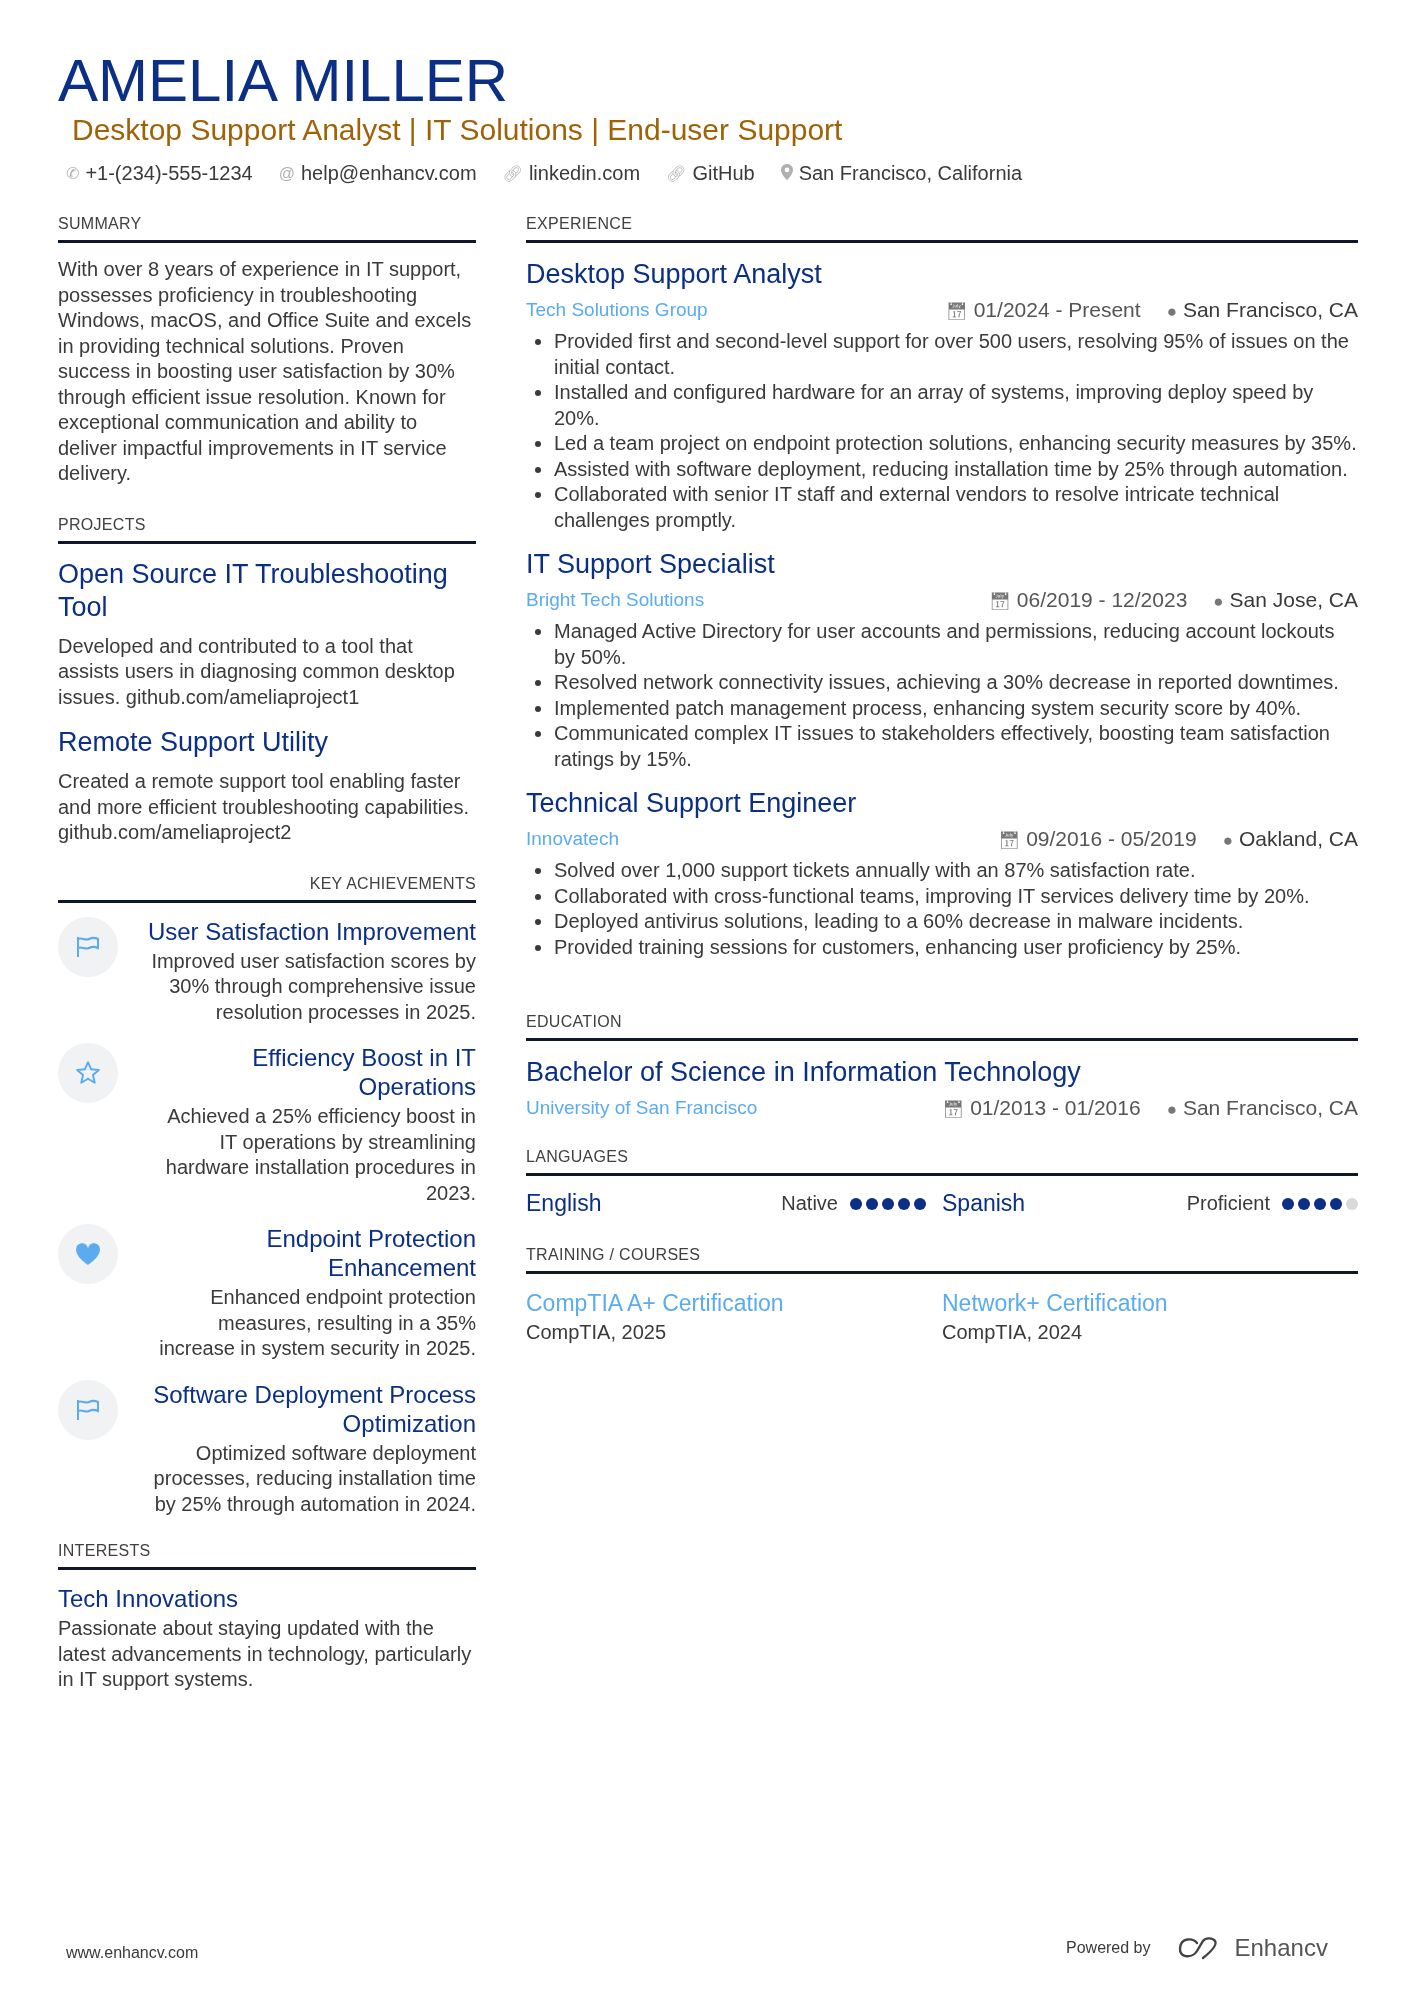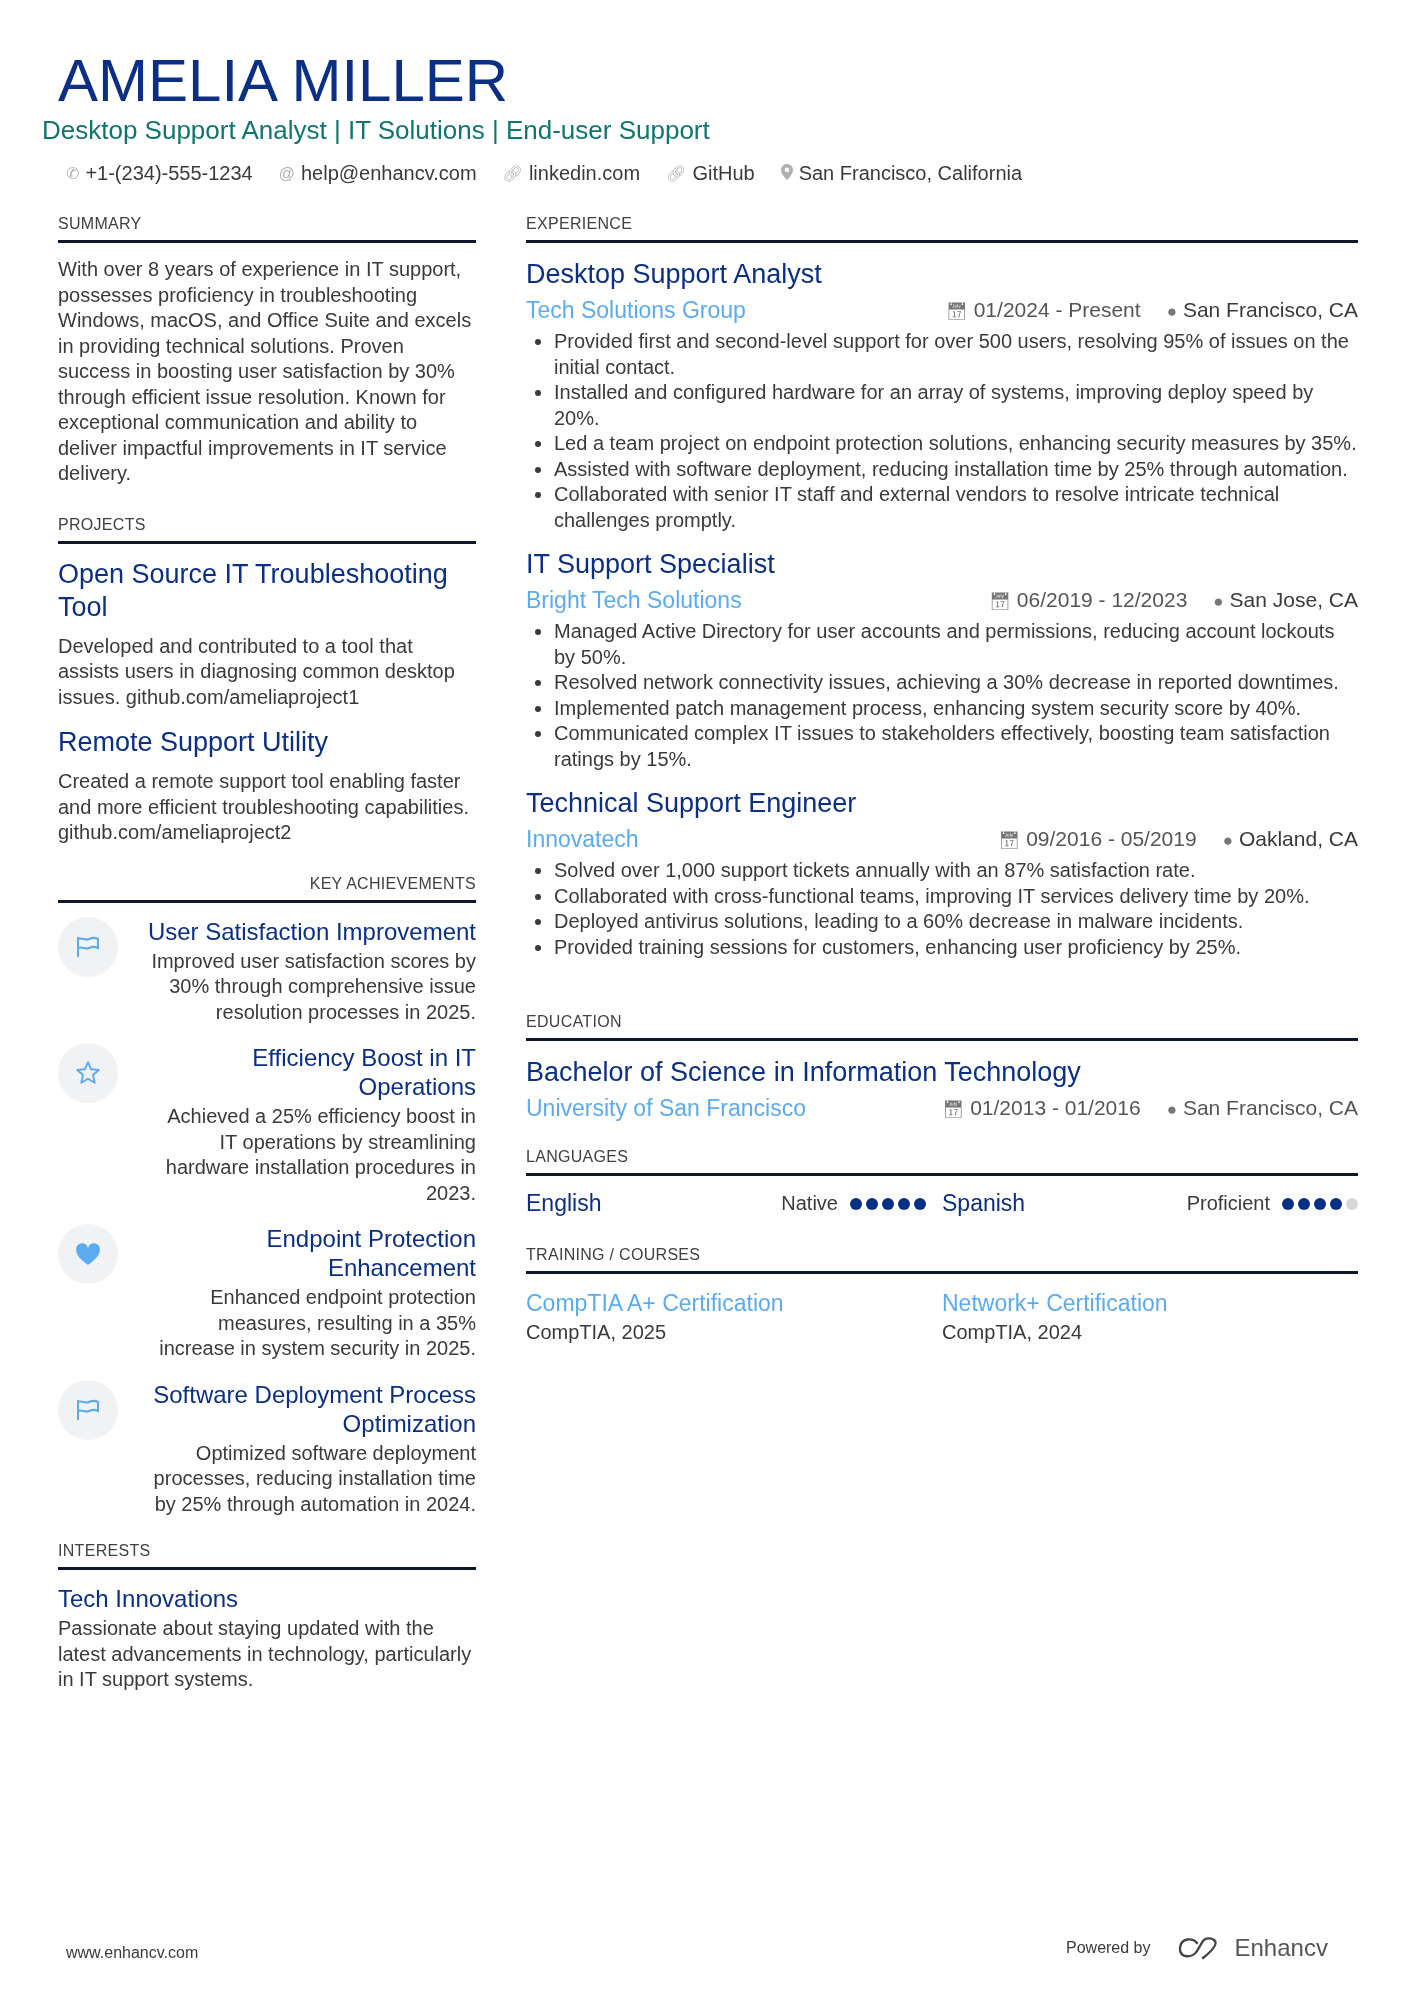--- a/index.html
+++ b/index.html
@@ -1,32 +1,32 @@
 <!DOCTYPE html>
 <html><head>
 <meta charset="utf-8">
 <style>
   html,body{margin:0;padding:0;background:#fff;}
   body{width:1410px;height:1995px;position:relative;overflow:hidden;font-family:"Liberation Sans","DejaVu Sans",sans-serif;color:#3a3a3a;}
   #name{position:absolute;left:58px;top:48px;font-size:60px;line-height:66px;color:#0b2f84;letter-spacing:0px;}
-  #subtitle{position:absolute;left:42px;top:112px;font-size:26px;line-height:36px;color:#0f766e;}
+  #subtitle{position:absolute;left:72px;top:112px;font-size:30px;line-height:36px;color:#a16207;}
   #contacts{position:absolute;left:66px;top:162px;display:flex;gap:26px;font-size:20px;color:#3a3a3a;}
   .contact{display:flex;align-items:center;gap:6px;}
   .cicon{color:#b0b0b0;font-size:16px;}
   .col-left{position:absolute;left:58px;top:212px;width:418px;}
   .col-right{position:absolute;left:526px;top:212px;width:832px;}
   .sec-title{font-size:16px;color:#404040;text-transform:uppercase;letter-spacing:0.3px;padding-bottom:4px;border-bottom:3px solid #0f172a;margin-bottom:14px;line-height:24px;}
   .body-text{font-size:20px;line-height:25.5px;color:#3a3a3a;}
   .proj-title{font-size:27px;line-height:33px;color:#0b2f84;margin-bottom:10px;}
   .ach{display:flex;gap:28px;margin-bottom:18px;}
   .ach-icon{flex:0 0 60px;height:60px;border-radius:50%;background:#f1f2f4;display:flex;align-items:center;justify-content:center;color:#5aabf0;font-size:24px;margin-top:0;}
   .ach-title{font-size:24px;line-height:29px;color:#0b2f84;margin-bottom:3px;}
   .job-title{font-size:27px;line-height:34px;color:#0b2f84;}
   .job-meta{display:flex;justify-content:space-between;align-items:center;margin-top:4px;}
-  .company{font-size:23px;color:#5aabf0;line-height:30px;}
+  .company{font-size:19px;color:#5aabf0;line-height:30px;}
   .meta-right{display:flex;gap:26px;font-size:21px;color:#555;}
   .meta-right .loc{color:#3a3a3a;}
   .mi{color:#777;font-size:17px;margin-right:6px;}
   ul.bullets{margin:4px 0 0 0;padding-left:28px;font-size:20px;line-height:25.5px;color:#3a3a3a;}
   ul.bullets li{margin:0;}
   .skills{display:flex;flex-wrap:wrap;gap:14px 18px;margin-top:4px;}
   .skill{font-size:22px;color:#0b2f84;padding:6px 14px 8px 14px;border-bottom:2px solid #bdbdbd;}
   .lang-row{display:flex;align-items:center;font-size:22px;}
   .lang{display:flex;align-items:center;width:416px;justify-content:space-between;padding-right:16px;box-sizing:border-box;}
   .lang-name{color:#0b2f84;font-size:23px;}

